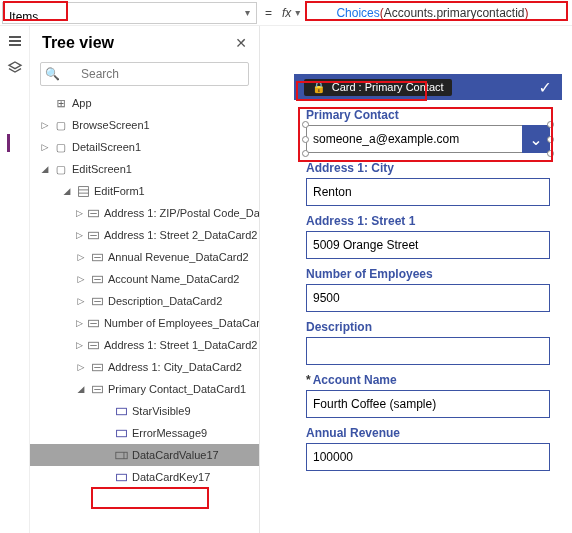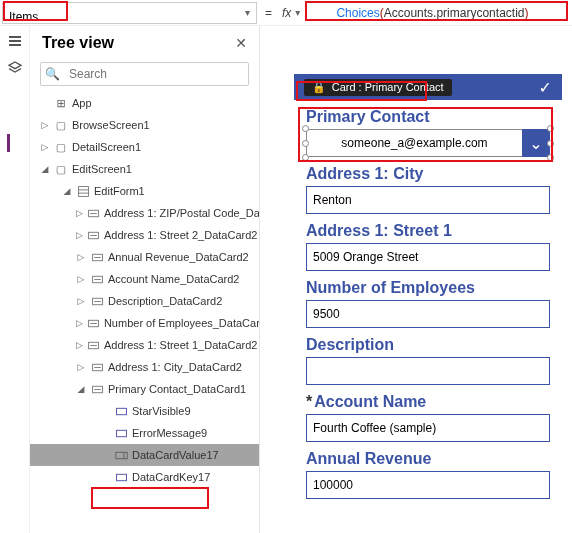--- a/index.html
+++ b/index.html
@@ -24,44 +24,44 @@
   .leftrail { width: 30px; display: flex; flex-direction: column; align-items: center; padding-top: 8px; gap: 12px; border-right: 1px solid #eee; }
   .burger div { width: 12px; height: 2px; background: #555; margin: 2px 0; }
   .layers-icon svg { width:16px; height:16px; }
   .purplebar { position:absolute; left:0; top:74px; width:3px; height:18px; background:#742774; }
 
   .treepanel { width: 230px; border-right: 1px solid #e5e5e5; display: flex; flex-direction: column; position: relative; }
   .treehead { display:flex; align-items:center; justify-content:space-between; padding: 8px 12px 4px 12px; }
   .treehead h1 { font-size: 16px; font-weight: 600; }
   .closex { font-size: 14px; color: #555; cursor: pointer; }
   .searchwrap { margin: 6px 10px; position:relative; }
-  .searchwrap input { width:100%; height:24px; border:1px solid #ccc; border-radius:2px; padding:0 6px 0 28px; font-size:12px; }
+  .searchwrap input { width:100%; height:24px; border:1px solid #ccc; border-radius:2px; padding:0 6px 0 40px; font-size:12px; }
   .searchwrap .sicon { position:absolute; left:5px; top:5px; color:#888; font-size:12px; }
 
   .tree { flex:1; overflow:auto; font-size:11px; color:#333; padding-bottom:6px; }
   .node { display:flex; align-items:center; height:22px; padding-right:4px; gap:4px; white-space:nowrap; }
   .node.selected { background:#a3a3a3; }
   .arrow { width:10px; font-size:9px; color:#666; display:flex; justify-content:center; }
   .nicon { width:14px; height:14px; display:flex; align-items:center; justify-content:center; color:#666; }
   .nicon svg { width:13px; height:13px; }
   .d0 { padding-left:10px; } .d2 { padding-left:32px; }
   .d3 { padding-left:46px; } .d5 { padding-left:70px; }
 
   
   .canvas { flex:1; background:#fff; padding: 48px 10px 0 34px; overflow:hidden; position:relative; }
   .cardheader { background:#3b53a4; height:26px; display:flex; align-items:center; justify-content:space-between; padding:0 10px; color:#fff; font-size:12px; }
   .cardheader .badge { background:#222; border-radius:2px; padding:2px 8px; display:flex; align-items:center; gap:6px; font-size:11px; }
   .check { font-size:16px; }
   .formbody { background:#fff; padding:8px 12px 4px 12px; height:420px; overflow:hidden; border-top:none; }
   .fld { margin-bottom:8px; }
-  .fld label { display:block; font-size:16px; color:#3b53a4; font-weight:600; margin-bottom:3px; }
+  .fld label { display:block; font-size:12px; color:#3b53a4; font-weight:600; margin-bottom:3px; }
   .fld .req { color:#333; margin-right:2px; }
   .ctrl { width:100%; height:28px; border:1px solid #3b53a4; padding:0 6px; font-size:12px; display:flex; align-items:center; }
   .combo { display:flex; }
-  .combo .ctrl { flex:1; border-right:none;justify-content:center; }
+  .combo .ctrl { flex:1; border-right:none; }
   .combo .drop { width:28px; height:28px; background:#3b53a4; display:flex; align-items:center; justify-content:center; color:#fff; }
   .handles { position:relative; }
   .hh { position:absolute; width:7px; height:7px; background:#fff; border:1px solid #888; border-radius:50%; }
   .hh.tl{left:-4px;top:-4px}.hh.tr{right:-4px;top:-4px}.hh.bl{left:-4px;bottom:-4px}.hh.br{right:-4px;bottom:-4px}
   .hh.ml{left:-4px;top:50%;margin-top:-3px}.hh.mr{right:-4px;top:50%;margin-top:-3px}
 
   
   .hlbox { position:absolute; border:2px solid #e3111a; pointer-events:none; }
 </style>
 </head>

